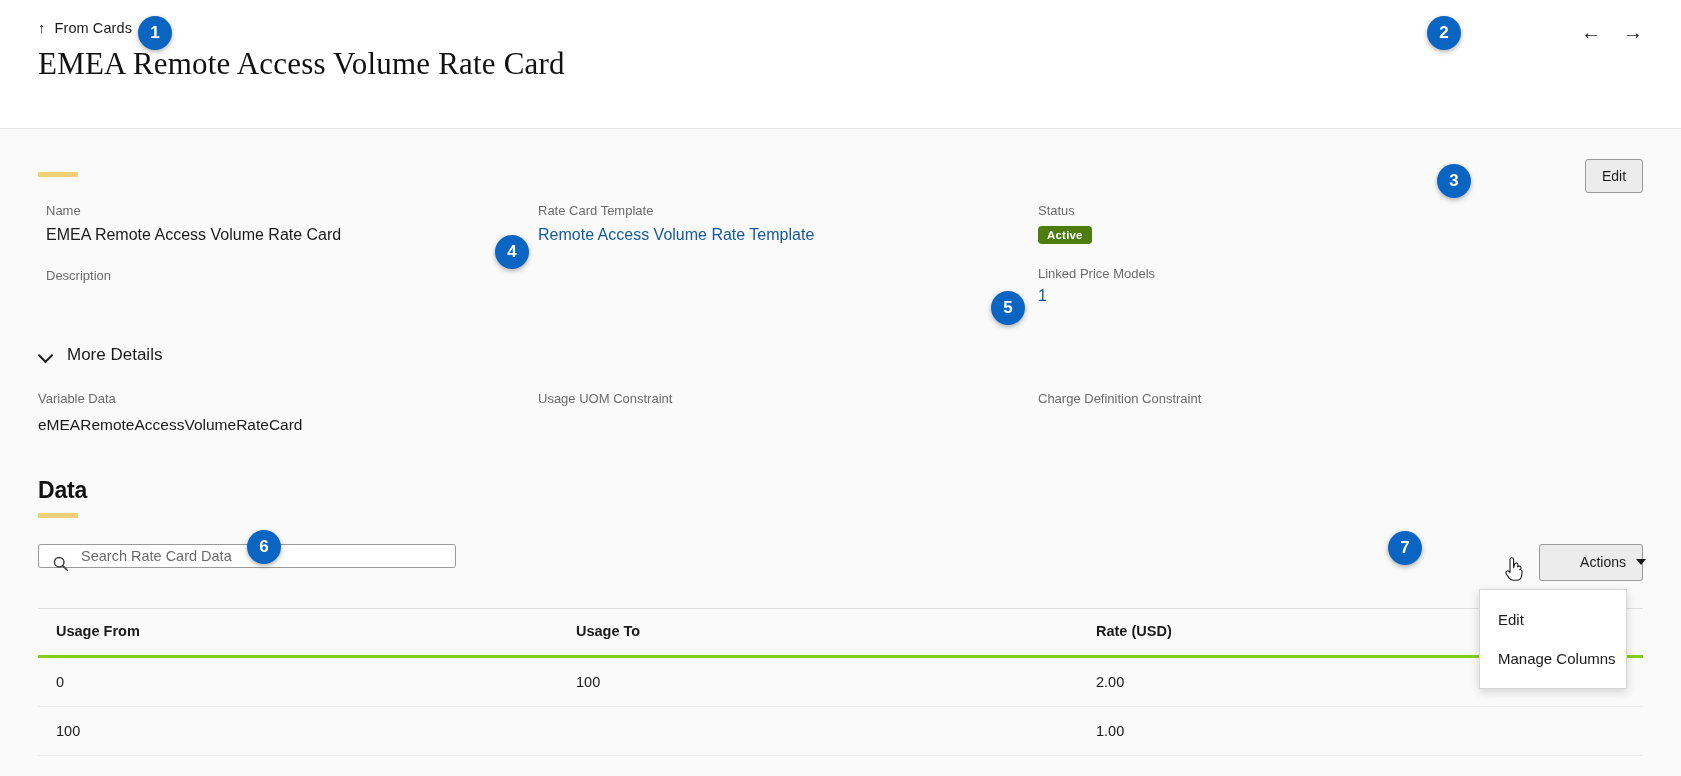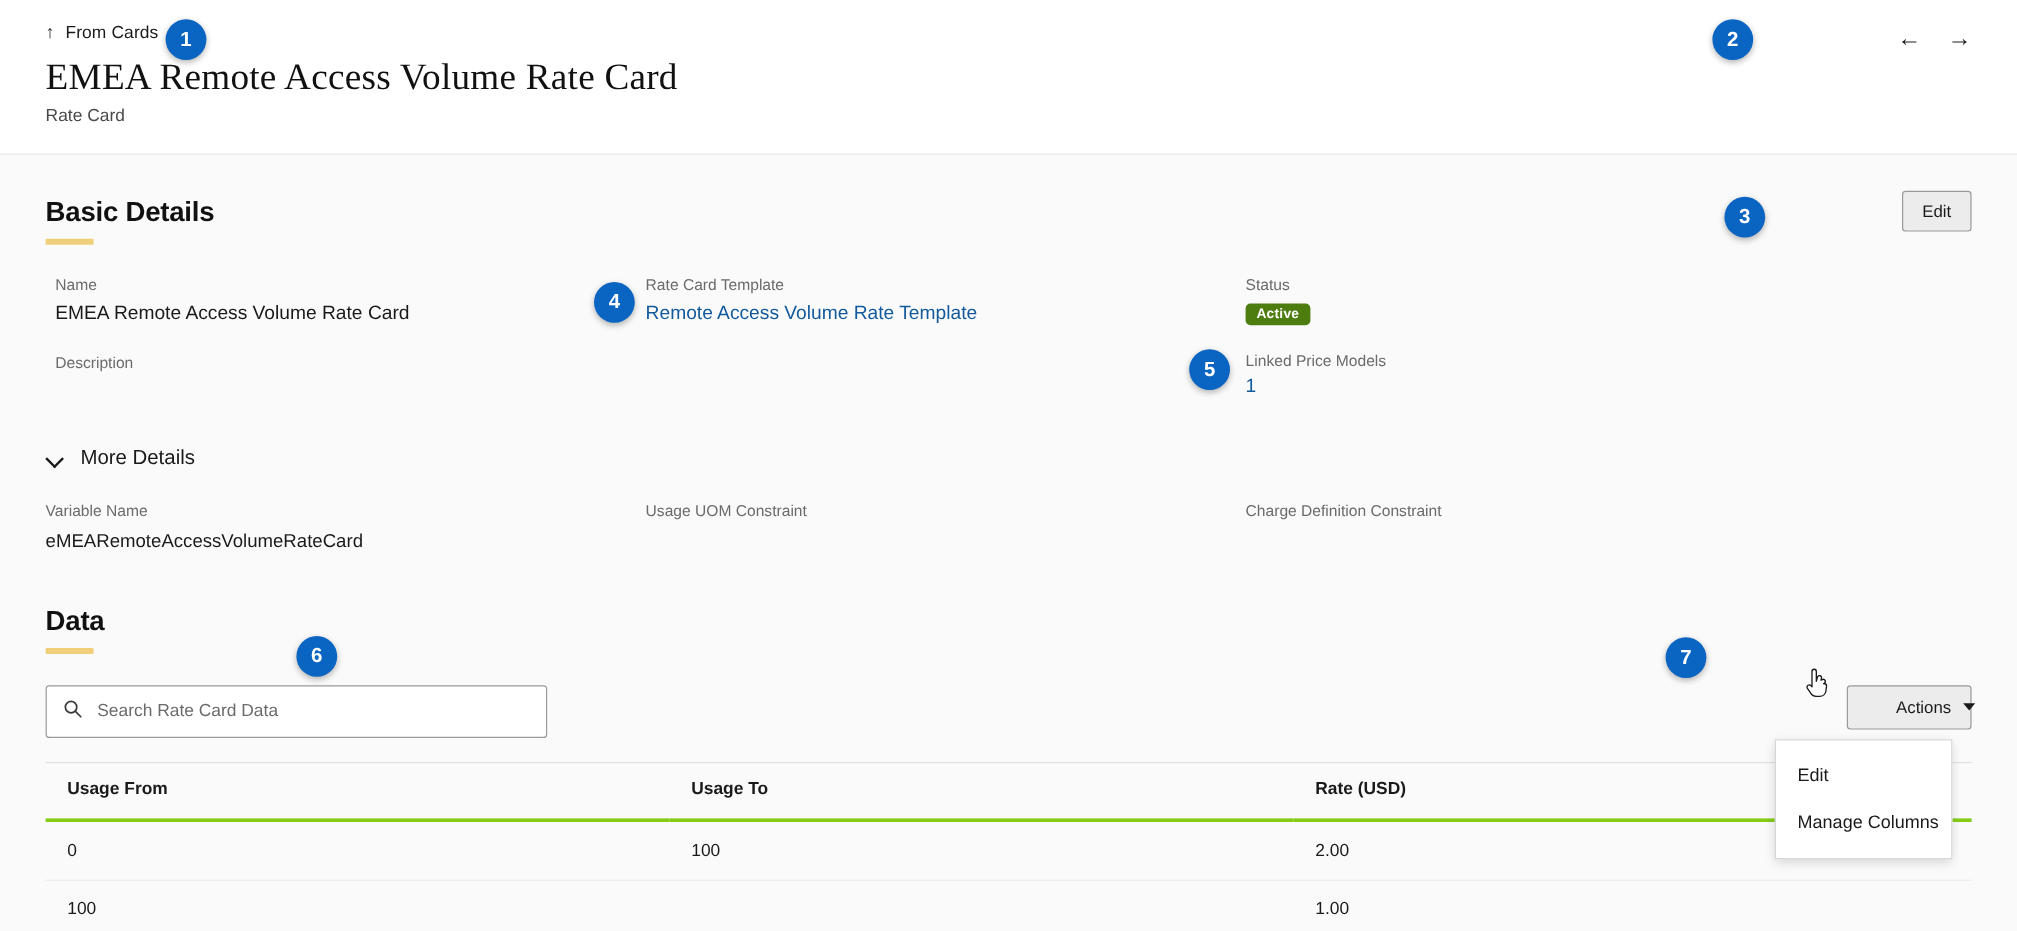--- a/index.html
+++ b/index.html
@@ -141,21 +141,21 @@
 
   
   .data-section { margin-top: 42px; position: relative; }
 
   .search-row { margin-top: 26px; position: relative; height: 40px; }
   .search-wrap {
     position: relative;
     width: 418px; height: 40px;
   }
   .search-input {
-    width: 418px; height: 44px;
+    width: 418px; height: 24px;
     border: 1px solid #9a9a9a;
     border-radius: 3px;
     background: #ffffff;
     padding: 0 12px 0 42px;
     font-size: 14.5px;
     color: #1a1a1a;
     font-family: "Liberation Sans", sans-serif;
   }
   .search-input::placeholder { color: #6b6b6b; }
   .search-icon {
@@ -243,32 +243,30 @@
 <body>
 
 <div class="page">
 
   <div class="topbar">
     <div class="breadcrumb">
       <span class="bc-arrow">↑</span>
       <span class="bc-label">From Cards</span>
     </div>
     <div class="page-title">EMEA Remote Access Volume Rate Card</div>
-    <div class="page-subtitle">Rate Card</div>
 
     <div class="nav-arrows">
       <span class="nav-arrow">←</span>
       <span class="nav-arrow">→</span>
     </div>
   </div>
 
   <div class="body-area">
 
     <div class="basic-details">
-      <div class="section-head">Basic Details</div>
       <div class="accent-bar"></div>
 
       <button class="edit-btn">Edit</button>
 
       <div class="fields-grid">
 
         <div class="col-left">
           <div class="field-block">
             <div class="field-label">Name</div>
             <div class="field-value">EMEA Remote Access Volume Rate Card</div>
@@ -299,21 +297,21 @@
       </div>
     </div>
 
     <div class="more-details">
       <span class="chev"></span>
       <span class="more-label">More Details</span>
     </div>
 
     <div class="more-grid">
       <div>
-        <div class="field-label">Variable Name</div>
+        <div class="field-label">Variable Data</div>
         <div class="field-value">eMEARemoteAccessVolumeRateCard</div>
       </div>
       <div>
         <div class="field-label">Usage UOM Constraint</div>
         <div class="field-value"></div>
       </div>
       <div>
         <div class="field-label">Charge Definition Constraint</div>
         <div class="field-value"></div>
       </div>

